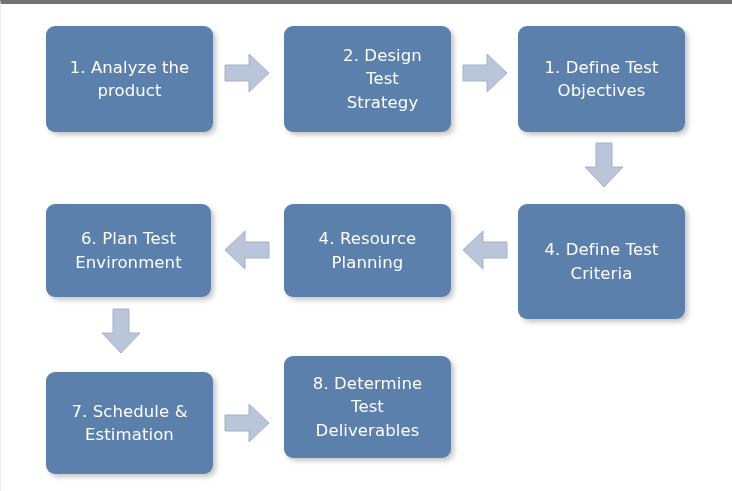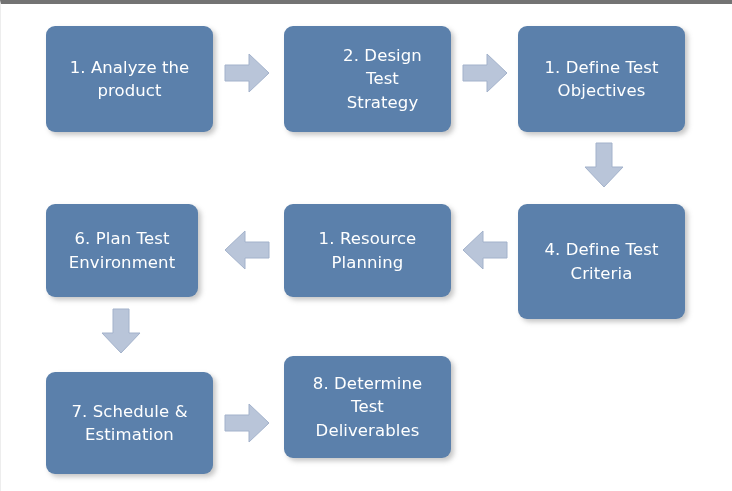--- a/index.html
+++ b/index.html
@@ -87,33 +87,33 @@
     <span class="label">1. Define Test
 Objectives</span>
   </div>
 
   <div class="arrow" style="left:584px; top:139px; width:38px; height:44px;">
     <svg width="38" height="44" viewBox="0 0 38 44" aria-hidden="true">
       <polygon points="11,0 27,0 27,24 38,24 19,44 0,24 11,24"></polygon>
     </svg>
   </div>
 
-  <div class="node" style="left:45px; top:200px; width:152px; height:93px;justify-content:flex-end;">
+  <div class="node" style="left:45px; top:200px; width:165px; height:93px;justify-content:flex-end;">
     <span class="label">6. Plan Test
 Environment</span>
   </div>
 
   <div class="arrow" style="left:224px; top:227px; width:44px; height:38px;">
     <svg width="44" height="38" viewBox="0 0 44 38" aria-hidden="true">
       <polygon points="44,11 20,11 20,0 0,19 20,38 20,27 44,27"></polygon>
     </svg>
   </div>
 
   <div class="node" style="left:283px; top:200px; width:167px; height:93px;">
-    <span class="label">1. Resource
+    <span class="label">4. Resource
 Planning</span>
   </div>
 
   <div class="arrow" style="left:462px; top:227px; width:44px; height:38px;">
     <svg width="44" height="38" viewBox="0 0 44 38" aria-hidden="true">
       <polygon points="44,11 20,11 20,0 0,19 20,38 20,27 44,27"></polygon>
     </svg>
   </div>
 
   <div class="node" style="left:517px; top:200px; width:167px; height:115px;">

